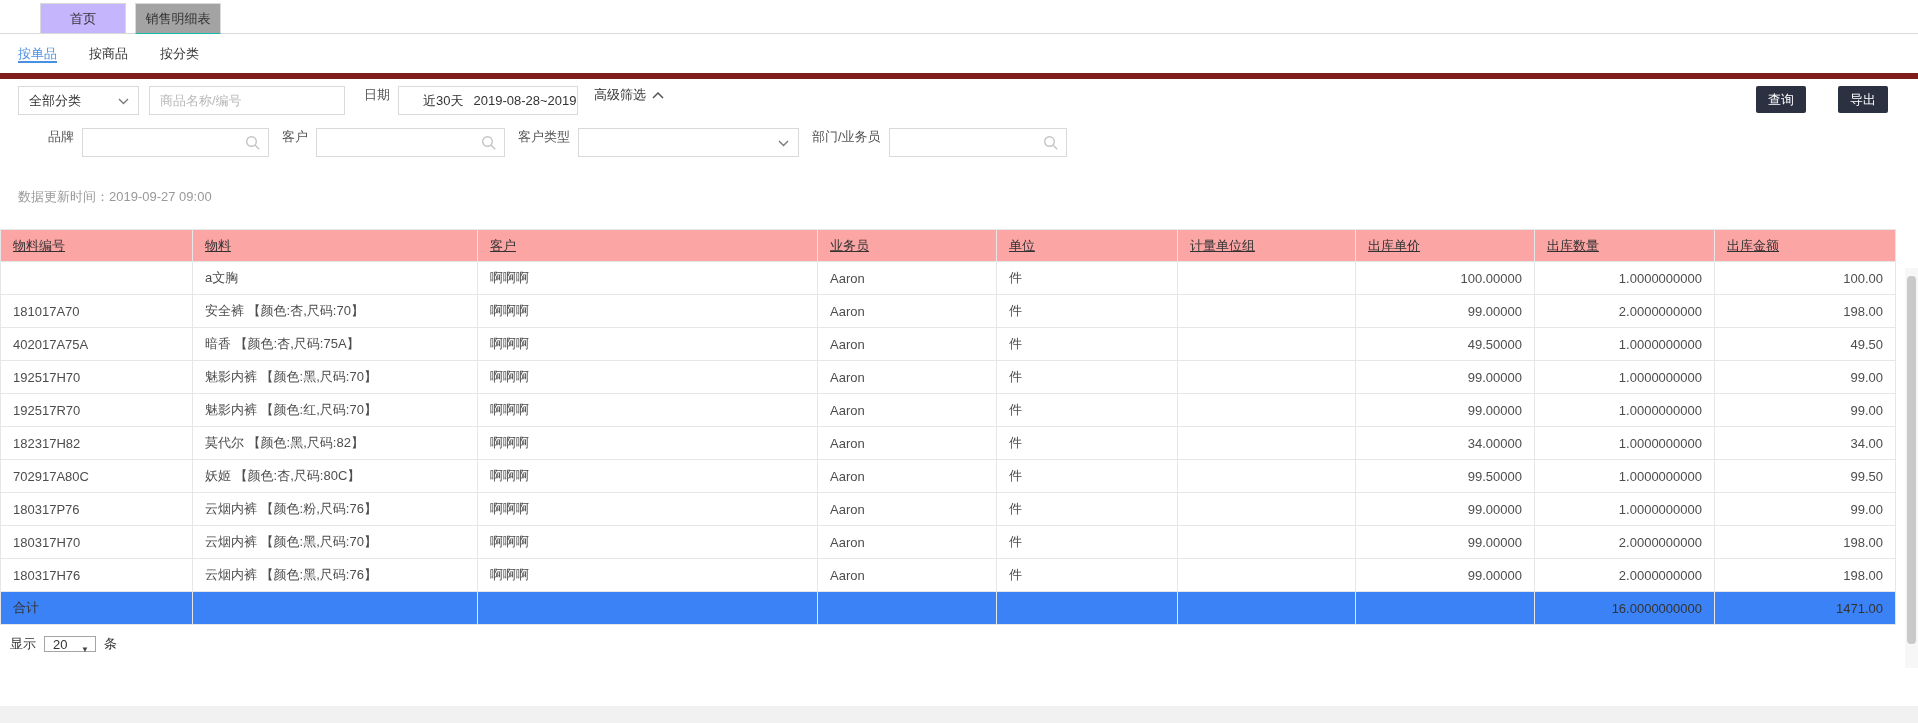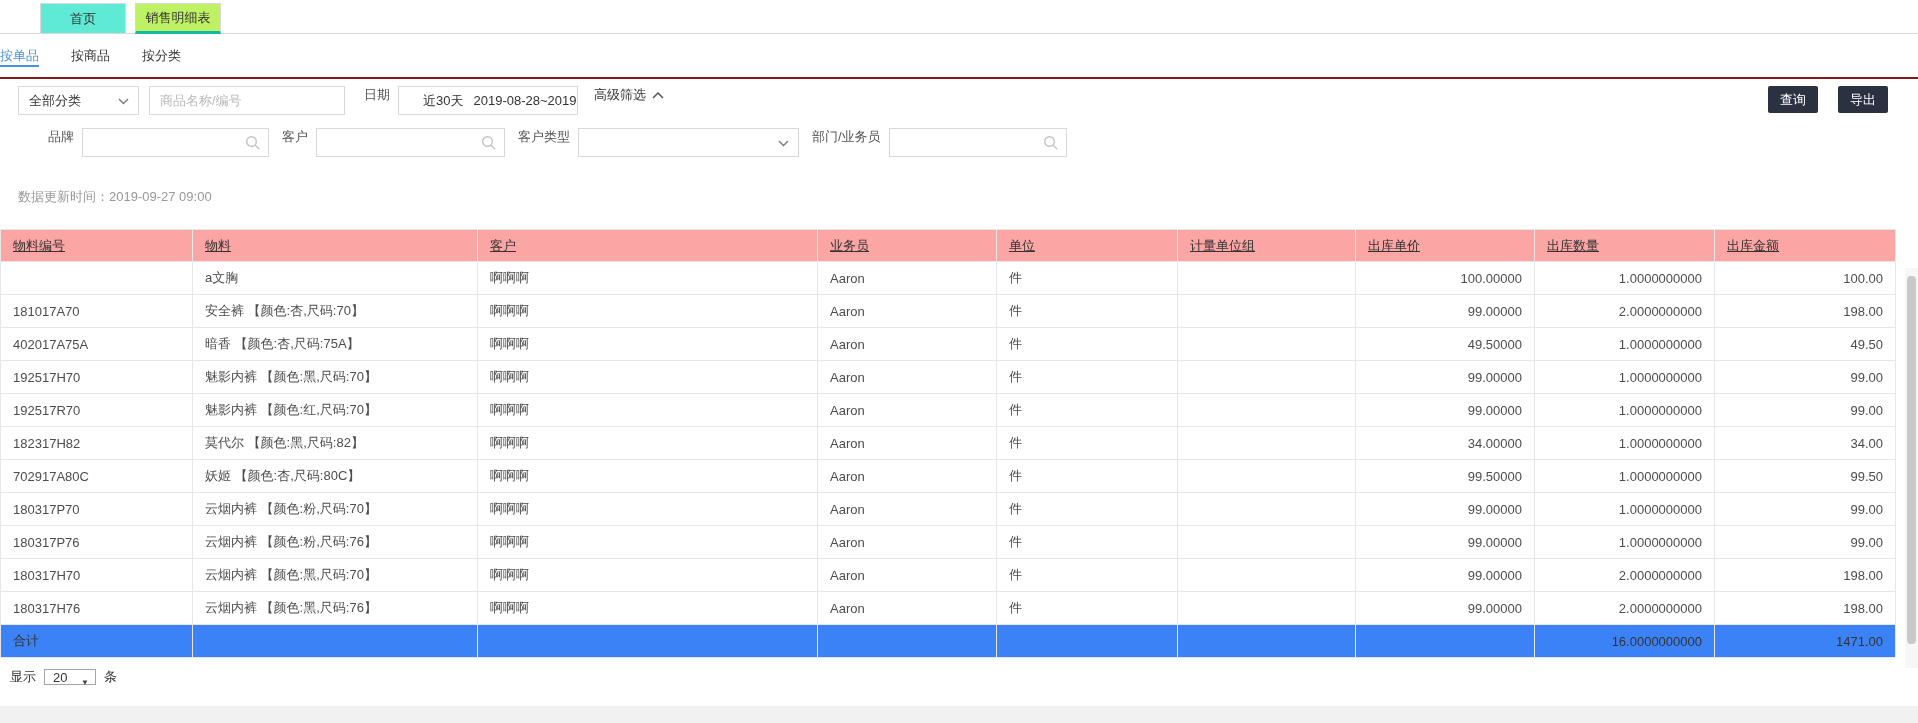--- a/index.html
+++ b/index.html
@@ -5,25 +5,25 @@
   * { margin:0; padding:0; box-sizing:border-box; }
   html,body { background:#fff; }
   body { font-family:"Liberation Sans","DejaVu Sans",sans-serif; color:#333; }
   .page { position:relative; width:1918px; height:723px; background:#fff; overflow:hidden; }
 
   
   .tabbar { display:flex; align-items:stretch; height:34px; border-bottom:1px solid #d9d9d9; padding-left:40px; }
   .wtab { width:86px; margin-right:9px; margin-top:3px; margin-bottom:-1px;
           display:flex; align-items:center; justify-content:center;
           font-size:13px; color:#333; border:1px solid #d9d9d9; cursor:pointer; }
-  .wtab.inactive { background:#5eead4; }
-  .wtab.active { background:#bef264; border-bottom:3px solid #14b8a6; }
-
-  
-  .subtabs { display:flex; align-items:center; height:45px; border-bottom:2px solid #7f1d1d; }
+  .wtab.inactive { background:#c4b5fd; }
+  .wtab.active { background:#a3a3a3; border-bottom:1px solid #14b8a6; }
+
+  
+  .subtabs { display:flex; align-items:center; height:45px; padding-left:18px; border-bottom:6px solid #7f1d1d; }
   .subtab { position:relative; height:100%; display:flex; align-items:center; margin-right:32px;
             font-size:13px; color:#333; cursor:pointer; }
   .subtab.active { color:#4a90e2; }
   .subtab.active::after { content:""; position:absolute; left:0; right:0; bottom:10px; height:2px; background:#4a90e2; }
 
   
   .frow { display:flex; align-items:flex-start; padding-left:18px; }
   .frow1 { margin-top:7px; height:30px; }
   .frow2 { margin-top:12px; height:30px;padding-left:48px; }
   .ctrl { height:29px; border:1px solid #d9d9d9; background:#fff; font-size:13px; color:#333; }
@@ -32,21 +32,21 @@
   .text-input { position:relative; }
   .text-input input { width:100%; height:27px; border:none; outline:none; padding:0 26px 0 10px;
                       font-size:13px; color:#333; font-family:inherit; background:transparent; }
   .text-input input::placeholder { color:#b8b8b8; }
   .search-glyph { position:absolute; right:7px; top:6px; }
   .flabel { font-size:13px; color:#555; margin-right:8px; }
   .date-box { display:flex; align-items:center; padding:0 24px; cursor:pointer; white-space:nowrap; overflow:hidden; }
   .date-box .quick { margin-right:10px; }
   .adv { display:flex; align-items:center; margin-left:16px; font-size:13px; color:#333; cursor:pointer; }
   .adv svg { margin-left:6px; }
-  .btn-group { margin-left:auto; margin-right:30px; display:flex; }
+  .btn-group { margin-left:auto; margin-right:30px; display:flex;gap:12px; }
   .btn { width:50px; height:27px; margin-left:20px; background:#2c3142; color:#fff; border:none;
          font-size:13px; font-family:inherit; border-radius:2px; cursor:pointer; }
 
   
   .update-time { margin:30px 0 0 18px; font-size:13px; color:#999; }
 
   
   .grid { margin-top:23px; width:1895px; border-collapse:collapse; table-layout:fixed; }
   .grid th, .grid td { border:1px solid #e6e6e6; font-size:13px; font-weight:normal;
                        padding:0 12px; height:33px; text-align:left; white-space:nowrap; overflow:hidden; }
@@ -253,31 +253,20 @@
         <td>妖姬 【颜色:杏,尺码:80C】</td>
         <td>啊啊啊</td>
         <td>Aaron</td>
         <td>件</td>
         <td></td>
         <td class="num">99.50000</td>
         <td class="num">1.0000000000</td>
         <td class="num">99.50</td>
       </tr>
         <tr class="row">
-        <td>180317P70</td>
-        <td>云烟内裤 【颜色:粉,尺码:70】</td>
-        <td>啊啊啊</td>
-        <td>Aaron</td>
-        <td>件</td>
-        <td></td>
-        <td class="num">99.00000</td>
-        <td class="num">1.0000000000</td>
-        <td class="num">99.00</td>
-      </tr>
-        <tr class="row">
         <td>180317P76</td>
         <td>云烟内裤 【颜色:粉,尺码:76】</td>
         <td>啊啊啊</td>
         <td>Aaron</td>
         <td>件</td>
         <td></td>
         <td class="num">99.00000</td>
         <td class="num">1.0000000000</td>
         <td class="num">99.00</td>
       </tr>

